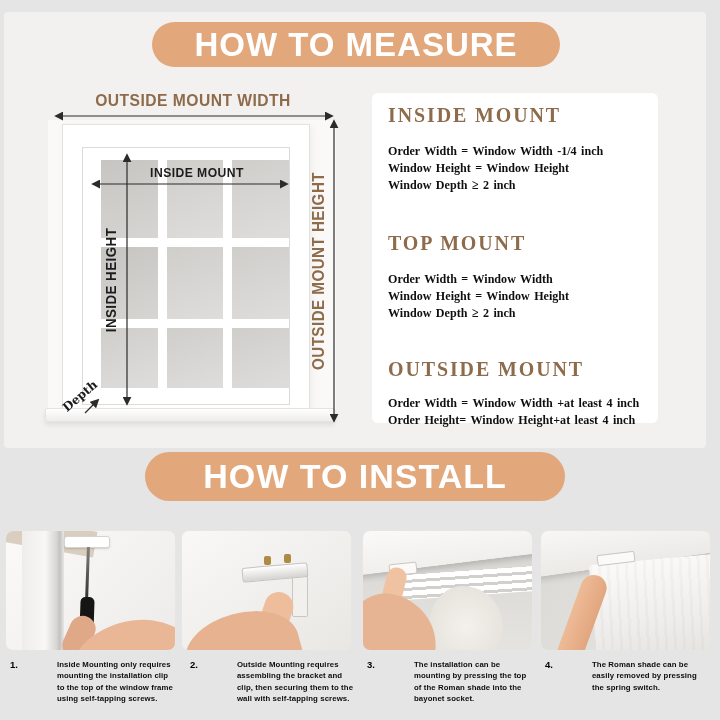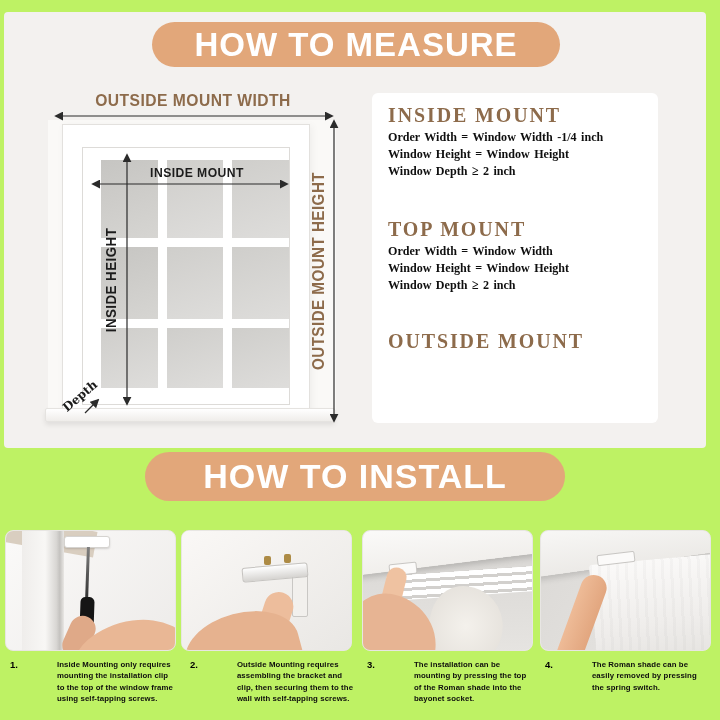--- a/index.html
+++ b/index.html
@@ -1,18 +1,18 @@
 <!DOCTYPE html>
 <html><head>
 <meta charset="utf-8">
 <style>
   * { margin:0; padding:0; box-sizing:border-box; }
   body { background:#ffffff; }
   .page {
-    position:relative; width:720px; height:720px; background:#bef264;
+    position:relative; width:720px; height:720px; background:#e5e5e5;
     font-family:"Liberation Sans", sans-serif; overflow:hidden;
   }
   .measure-panel {
     position:absolute; left:4px; top:12px; width:702px; height:436px;
     background:#f3f1ef; border-radius:4px;
   }
   .banner {
     position:absolute; background:#e2a77a; color:#ffffff;
     display:flex; align-items:center; justify-content:center;
     font-weight:bold; letter-spacing:1px; border-radius:26px;
@@ -68,21 +68,21 @@
   
   .mount-card {
     position:absolute; left:372px; top:93px; width:286px; height:330px;
     background:#ffffff; border-radius:6px; padding:10px 16px;
   }
   .mount-h {
     font-family:"Liberation Serif", serif; font-weight:bold; font-size:21px;
     color:#8d6b4b; letter-spacing:2px; white-space:nowrap;
     transform:scaleX(.95); transform-origin:0 50%;
   }
-  .mount-lines { }
+  .mount-lines { margin-top:14px; }
   .fline {
     font-family:"Liberation Serif", serif; font-weight:bold; font-size:13px;
     line-height:17px; color:#0f0f0f; white-space:nowrap; word-spacing:1.5px;
     transform:scaleX(.93); transform-origin:0 50%;
   }
   .gap-top1 { margin-top:38px; }
   .gap-lines1 { }
   .gap-top2 { margin-top:36px; }
   .gap-lines2 { margin-top:12px; }
 
@@ -195,20 +195,24 @@
     </div>
 
     <div class="mount-h gap-top1">TOP MOUNT</div>
     <div class="mount-lines gap-lines1">
       <div class="fline">Order Width = Window Width</div>
       <div class="fline">Window Height = Window Height</div>
       <div class="fline">Window Depth ≥ 2 inch</div>
     </div>
 
     <div class="mount-h gap-top2">OUTSIDE MOUNT</div>
+    <div class="mount-lines gap-lines2">
+      <div class="fline">Order Width = Window Width +at least 4 inch</div>
+      <div class="fline">Order Height= Window Height+at least 4 inch</div>
+    </div>
   </div>
 
   <div class="banner install">HOW TO INSTALL</div>
 
   <div class="photo p1">
     <div class="s1-header"></div>
     <div class="s1-frame"></div>
     <div class="s1-clip"></div>
     <div class="s1-shaft"></div>
     <div class="s1-handle"></div>

